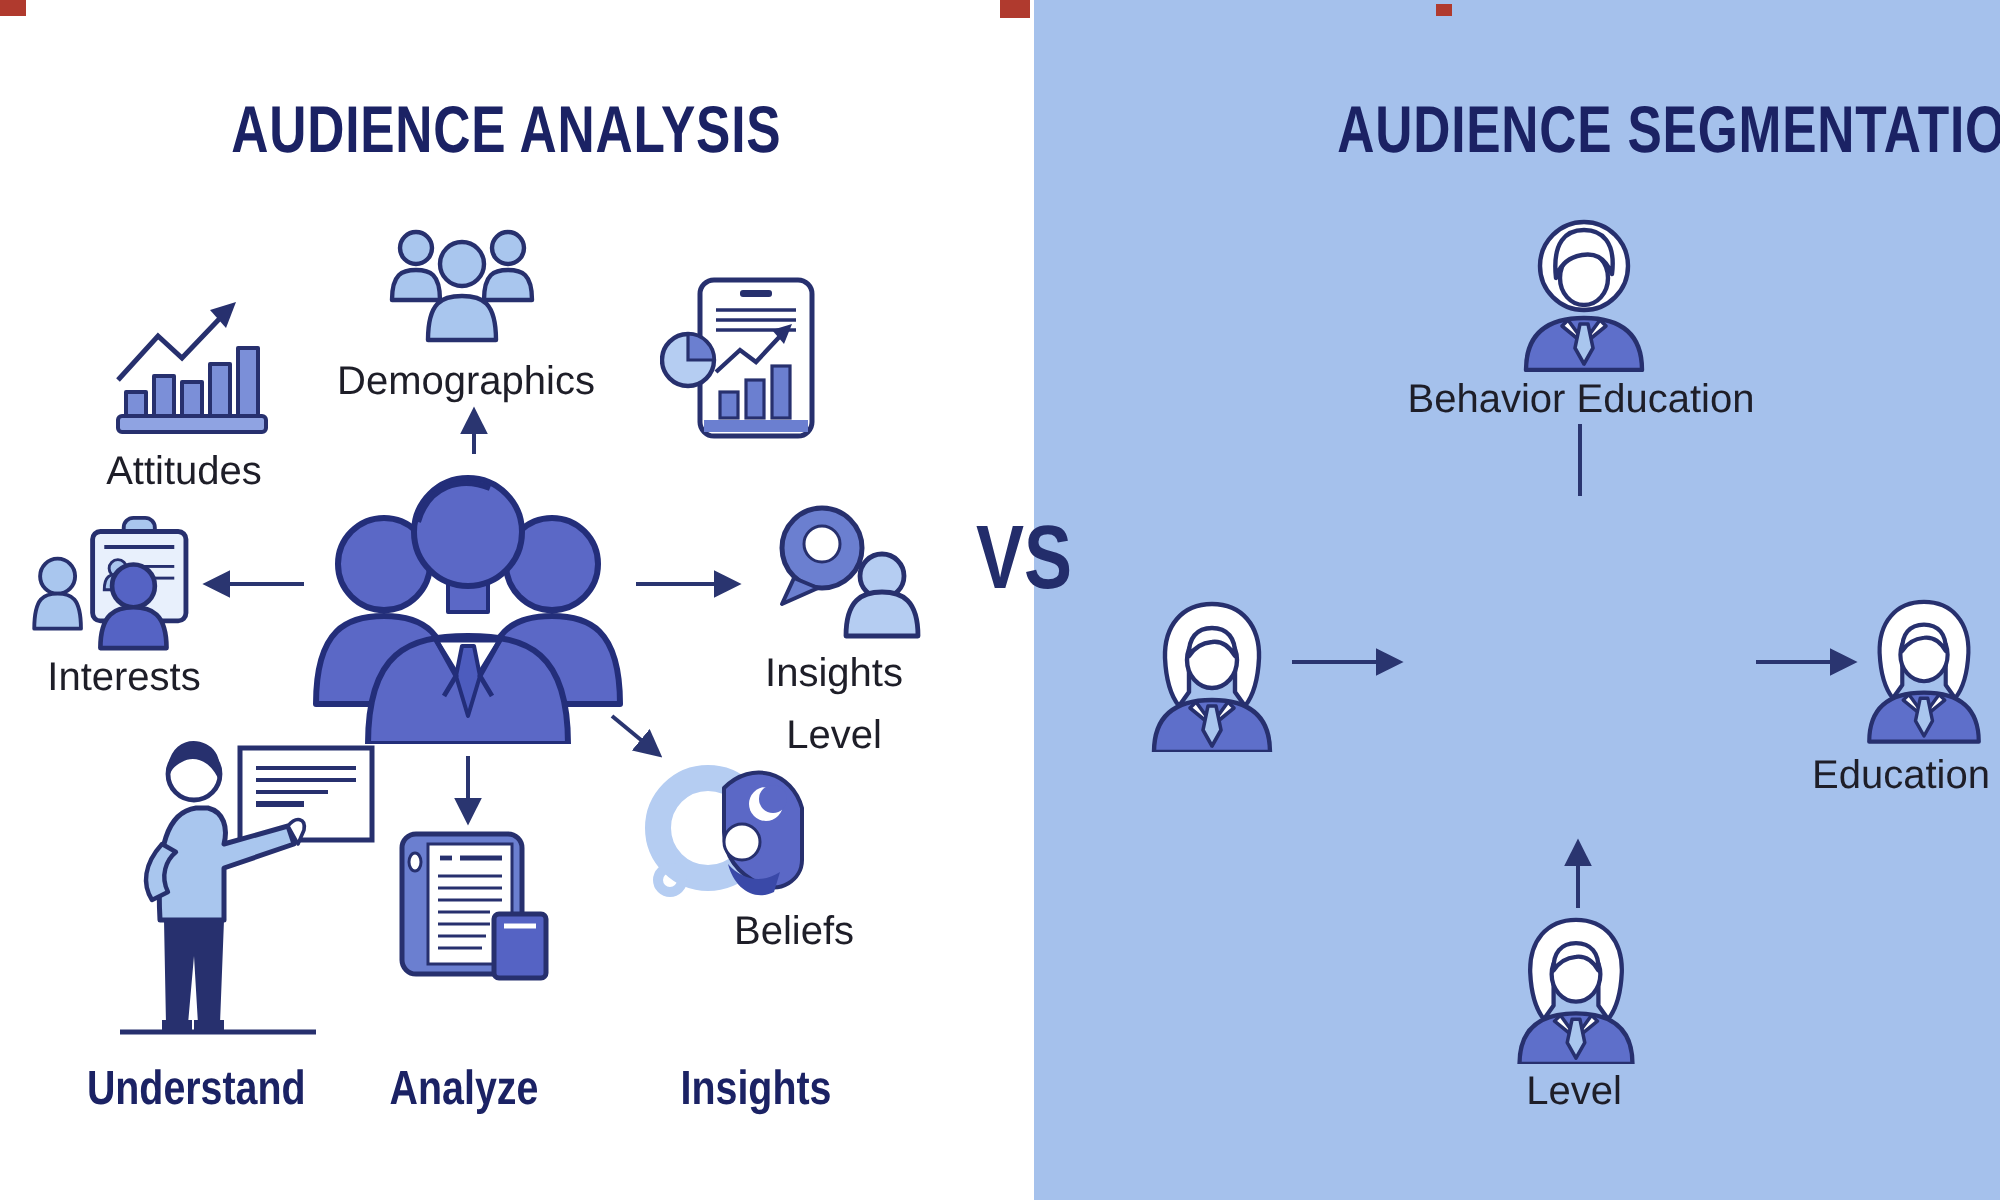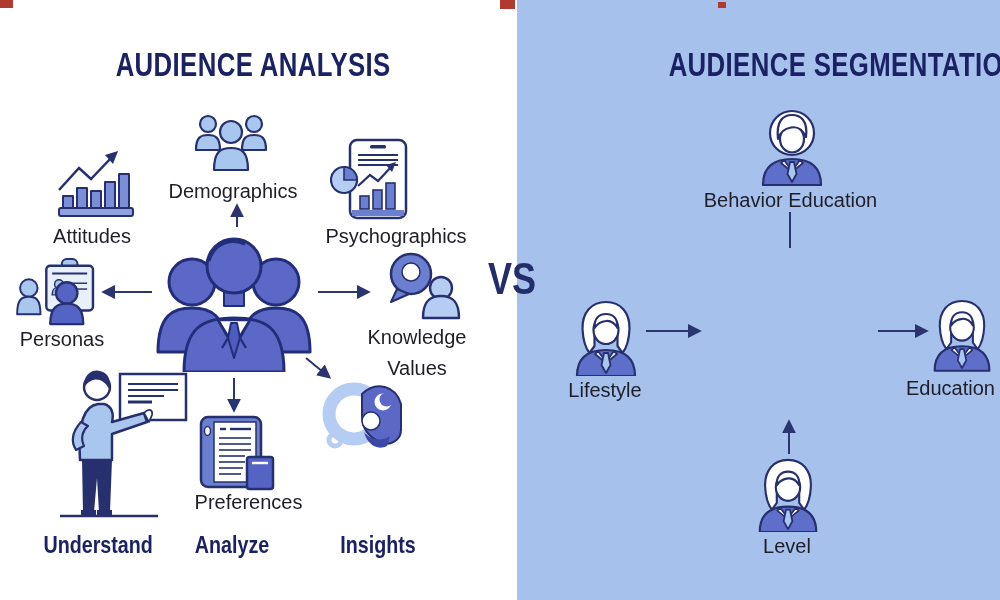--- a/index.html
+++ b/index.html
@@ -266,27 +266,25 @@
         <path d="M24.5,30 C24,21 28.5,16 36,16 C43.5,16 48,21 47.5,30 C44,24 40,22.5 36,23 C31,23.5 27,26 24.5,30 Z" fill="#fff"></path>
         <path d="M7,78 C7,58 20,52 36,52 C52,52 65,58 65,78 Z" fill="#5e6fca"></path>
         <path d="M28,53 L36,64 L44,53 L47,56 L36,65 L25,56 Z" fill="#fff" stroke-width="1.8"></path>
         <path d="M34,55 L38,55 L40.5,67 L36,75 L31.5,67 Z" fill="#a9c6ee" stroke-width="1.8"></path>
       </g>
     </svg>
   </div>
 
   <div class="lbl" style="left:32px;top:221px;width:120px">Attitudes</div>
   <div class="lbl" style="left:153px;top:176px;width:160px">Demographics</div>
-  <div class="lbl" style="left:316px;top:221px;width:160px">Psychographics</div>
-  <div class="lbl" style="left:12px;top:324px;width:100px">Personas</div>
-  <div class="lbl" style="left:360px;top:322px;width:114px">Knowledge Values</div>
-  <div class="lbl" style="left:186px;top:487px;width:125px">Preferences</div>
+  <div class="lbl" style="left:12px;top:324px;width:100px">Interests</div>
+  <div class="lbl" style="left:360px;top:322px;width:114px">Insights Level</div>
+  <div class="lbl" style="left:352px;top:451px;width:90px">Beliefs</div>
 
   <div class="foot" style="left:33px;top:531px;width:116px">Understand</div>
   <div class="foot" style="left:174px;top:531px;width:116px">Analyze</div>
   <div class="foot" style="left:320px;top:531px;width:116px">Insights</div>
 
   <div class="lbl" style="left:698px;top:185px;width:185px">Behavior Education</div>
-  <div class="lbl" style="left:555px;top:375px;width:100px">Lifestyle</div>
   <div class="lbl" style="left:898px;top:373px;width:105px">Education</div>
   <div class="lbl" style="left:742px;top:531px;width:90px">Level</div>
 
 </div>
 
 </body></html>

